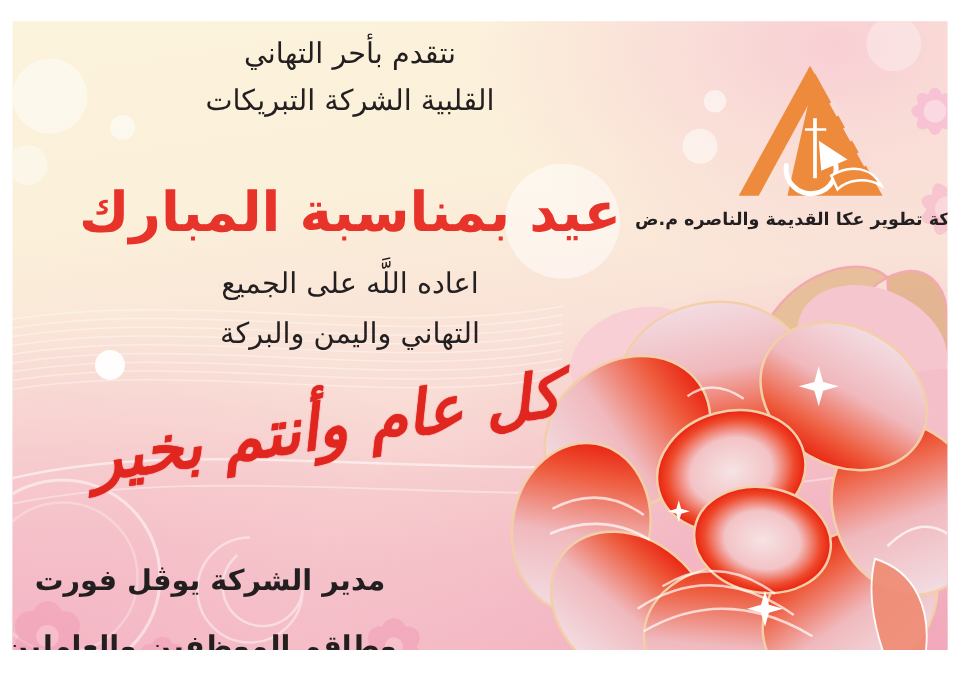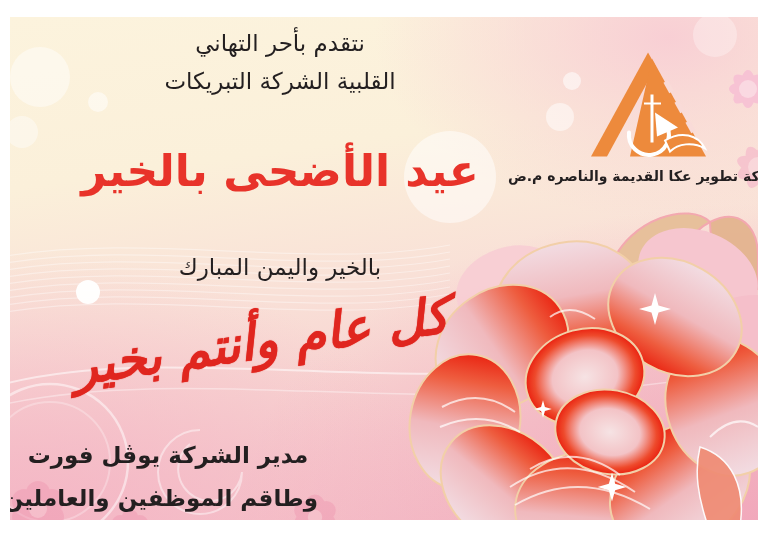--- a/index.html
+++ b/index.html
@@ -14,21 +14,21 @@
       linear-gradient(172deg,#fcf3dd 0%,#fbf0da 28%,#f9e0d7 52%,#f6cacd 78%,#f4bcc6 100%);
   }
   svg{display:block;}
   .deco{position:absolute;left:0;top:0;width:748px;height:509px;}
   .txt{position:absolute;direction:rtl;color:#231f20;white-space:nowrap;}
   .center540{left:0;width:540px;text-align:center;}
   .gline{font-size:23px;line-height:1.3;}
   .eid-title{font-size:44px;font-weight:bold;color:#e8332a;letter-spacing:-1px;}
   .calli{left:80px;top:294px;width:360px;text-align:center;font-size:50px;font-weight:bold;
          color:#e0261f;transform:rotate(-8deg);font-style:italic;text-shadow:0 0 1px #e0261f;}
-  .sig{left:8px;width:300px;text-align:center;font-size:23px;font-weight:bold;}
+  .sig{left:8px;width:300px;text-align:center;font-size:23px;font-weight:bold;margin-top:10px;}
   .company{left:495px;top:151px;width:280px;text-align:center;font-size:14px;font-weight:bold;}
   .logo-box{position:absolute;left:575px;top:30px;width:130px;height:118px;}
 </style>
 </head>
 <body>
 
 <div class="stage">
   <div class="card">
 
     <svg class="deco" viewBox="0 0 748 509">
@@ -191,27 +191,28 @@
           <g transform="translate(533,392) scale(.55)">
             <path d="M0 -16 L3.5 -3.5 L16 0 L3.5 3.5 L0 16 L-3.5 3.5 L-16 0 L-3.5 -3.5 Z"></path>
               <circle r="4" opacity=".9"></circle>
           </g>
         </g>
       </g>
     </svg>
 
     <div class="txt center540 gline" style="top:12px">نتقدم بأحر التهاني</div>
     <div class="txt center540 gline" style="top:50px">القلبية الشركة التبريكات</div>
-    <div class="txt center540 eid-title" style="top:128px">عيد الأضحى بالخير</div>
-    <div class="txt center540 gline" style="top:236px">بالخير واليمن المبارك</div>
+    <div class="txt center540 eid-title" style="top:128px">عيد بمناسبة المبارك</div>
+    <div class="txt center540 gline" style="top:196px">اعاده اللَّه على الجميع</div>
+    <div class="txt center540 gline" style="top:236px">التهاني واليمن والبركة</div>
 
     <div class="txt calli">كل عام وأنتم بخير</div>
 
     <div class="txt sig" style="top:425px">مدير الشركة يوڤل فورت</div>
-    <div class="txt sig" style="top:468px">وطاقم الموظفين والعاملين</div>
+    <div class="txt sig" style="top:478px">وطاقم الموظفين والعاملين</div>
 
     <div class="logo-box">
       <svg viewBox="0 0 130 115" width="130" height="118">
         <g>
           <polygon points="63,4 71,18 22,108 6,108" fill="#ed8a3c"></polygon>
           <polygon points="67,10 121,108 45,108" fill="#ed8a3c"></polygon>
 
           <rect x="78" y="36" width="12" height="5" fill="#f9dbd8" transform="rotate(61 84 38)"></rect>
           <rect x="89" y="56" width="12" height="5" fill="#f9dbd8" transform="rotate(61 95 58)"></rect>
           <rect x="100" y="76" width="12" height="5" fill="#f9dbd8" transform="rotate(61 106 78)"></rect>

